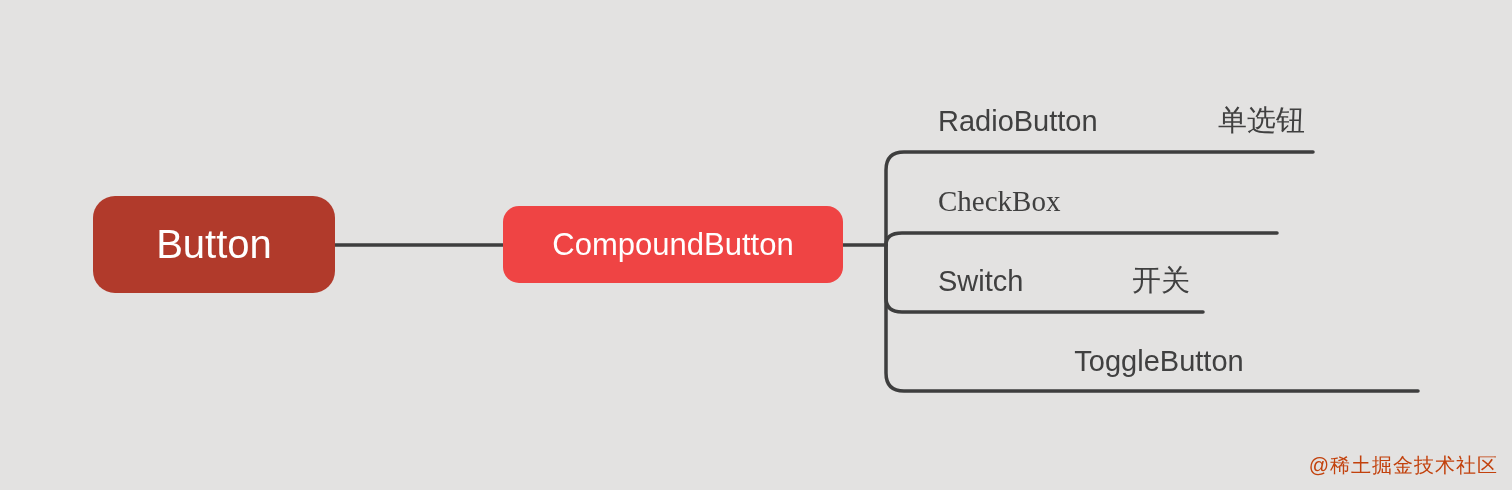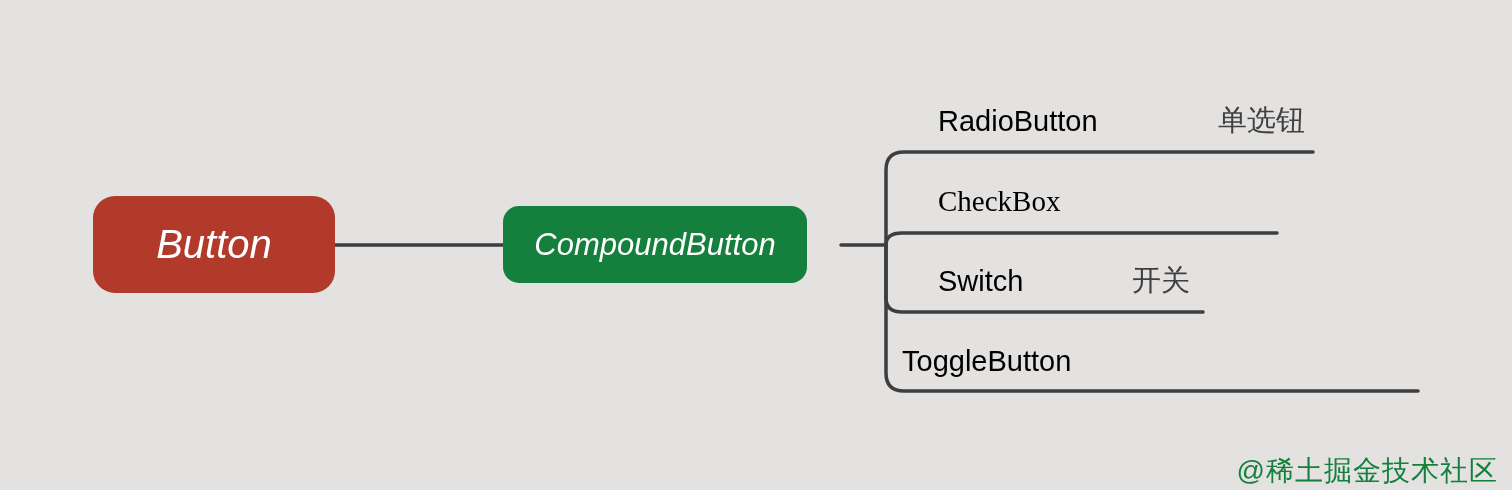--- a/index.html
+++ b/index.html
@@ -27,56 +27,55 @@
     stroke-linecap: round;
     stroke-linejoin: round;
   }
   .node {
     position: absolute;
     display: flex;
     align-items: center;
     justify-content: center;
     color: #ffffff;
     border-radius: 20px;
-    font-style: italic;
   }
   .node-root {
     left: 93px; top: 196px;
     width: 242px; height: 97px;
     background: #b13a2b;
     font-size: 40px;
     border-radius: 22px;
   }
   .node-parent {
     left: 503px; top: 206px;
-    width: 304px; height: 77px;
-    background: #15803d;
+    width: 340px; height: 77px;
+    background: #ef4444;
     font-size: 31px;
     border-radius: 16px;
   }
   .branch-row {
     position: absolute;
     display: flex;
     align-items: center;
     justify-content: space-between;
     height: 42px;
     font-size: 29px;
   }
-  .branch-row .en { color: #000000; }
+  .branch-row .en { color: #404040; }
   .branch-row .zh { color: #404040; }
   .row-1 { left: 938px; top: 100px; width: 367px; }
   .row-2 { left: 938px; top: 180px; width: 334px; font-family: Liberation Serif, serif; }
   .row-3 { left: 938px; top: 260px; width: 252px; }
-  .row-4 { left: 902px; top: 340px; width: 474px; }
+  .row-4 { left: 922px; top: 340px; width: 474px; justify-content: center; }
   .watermark {
     position: absolute;
     right: 14px;
     top: 452px;
-    font-size: 28px;
-    color: #15803d;
+    font-size: 20px;
+    color: #c2410c;
     letter-spacing: 1px;
   }
 </style>
 </head>
 <body>
 
 <div class="canvas">
 
   <svg class="lines-svg" viewBox="0 0 1512 490" xmlns="http://www.w3.org/2000/svg">
     <path d="M335,245 H505"></path>

